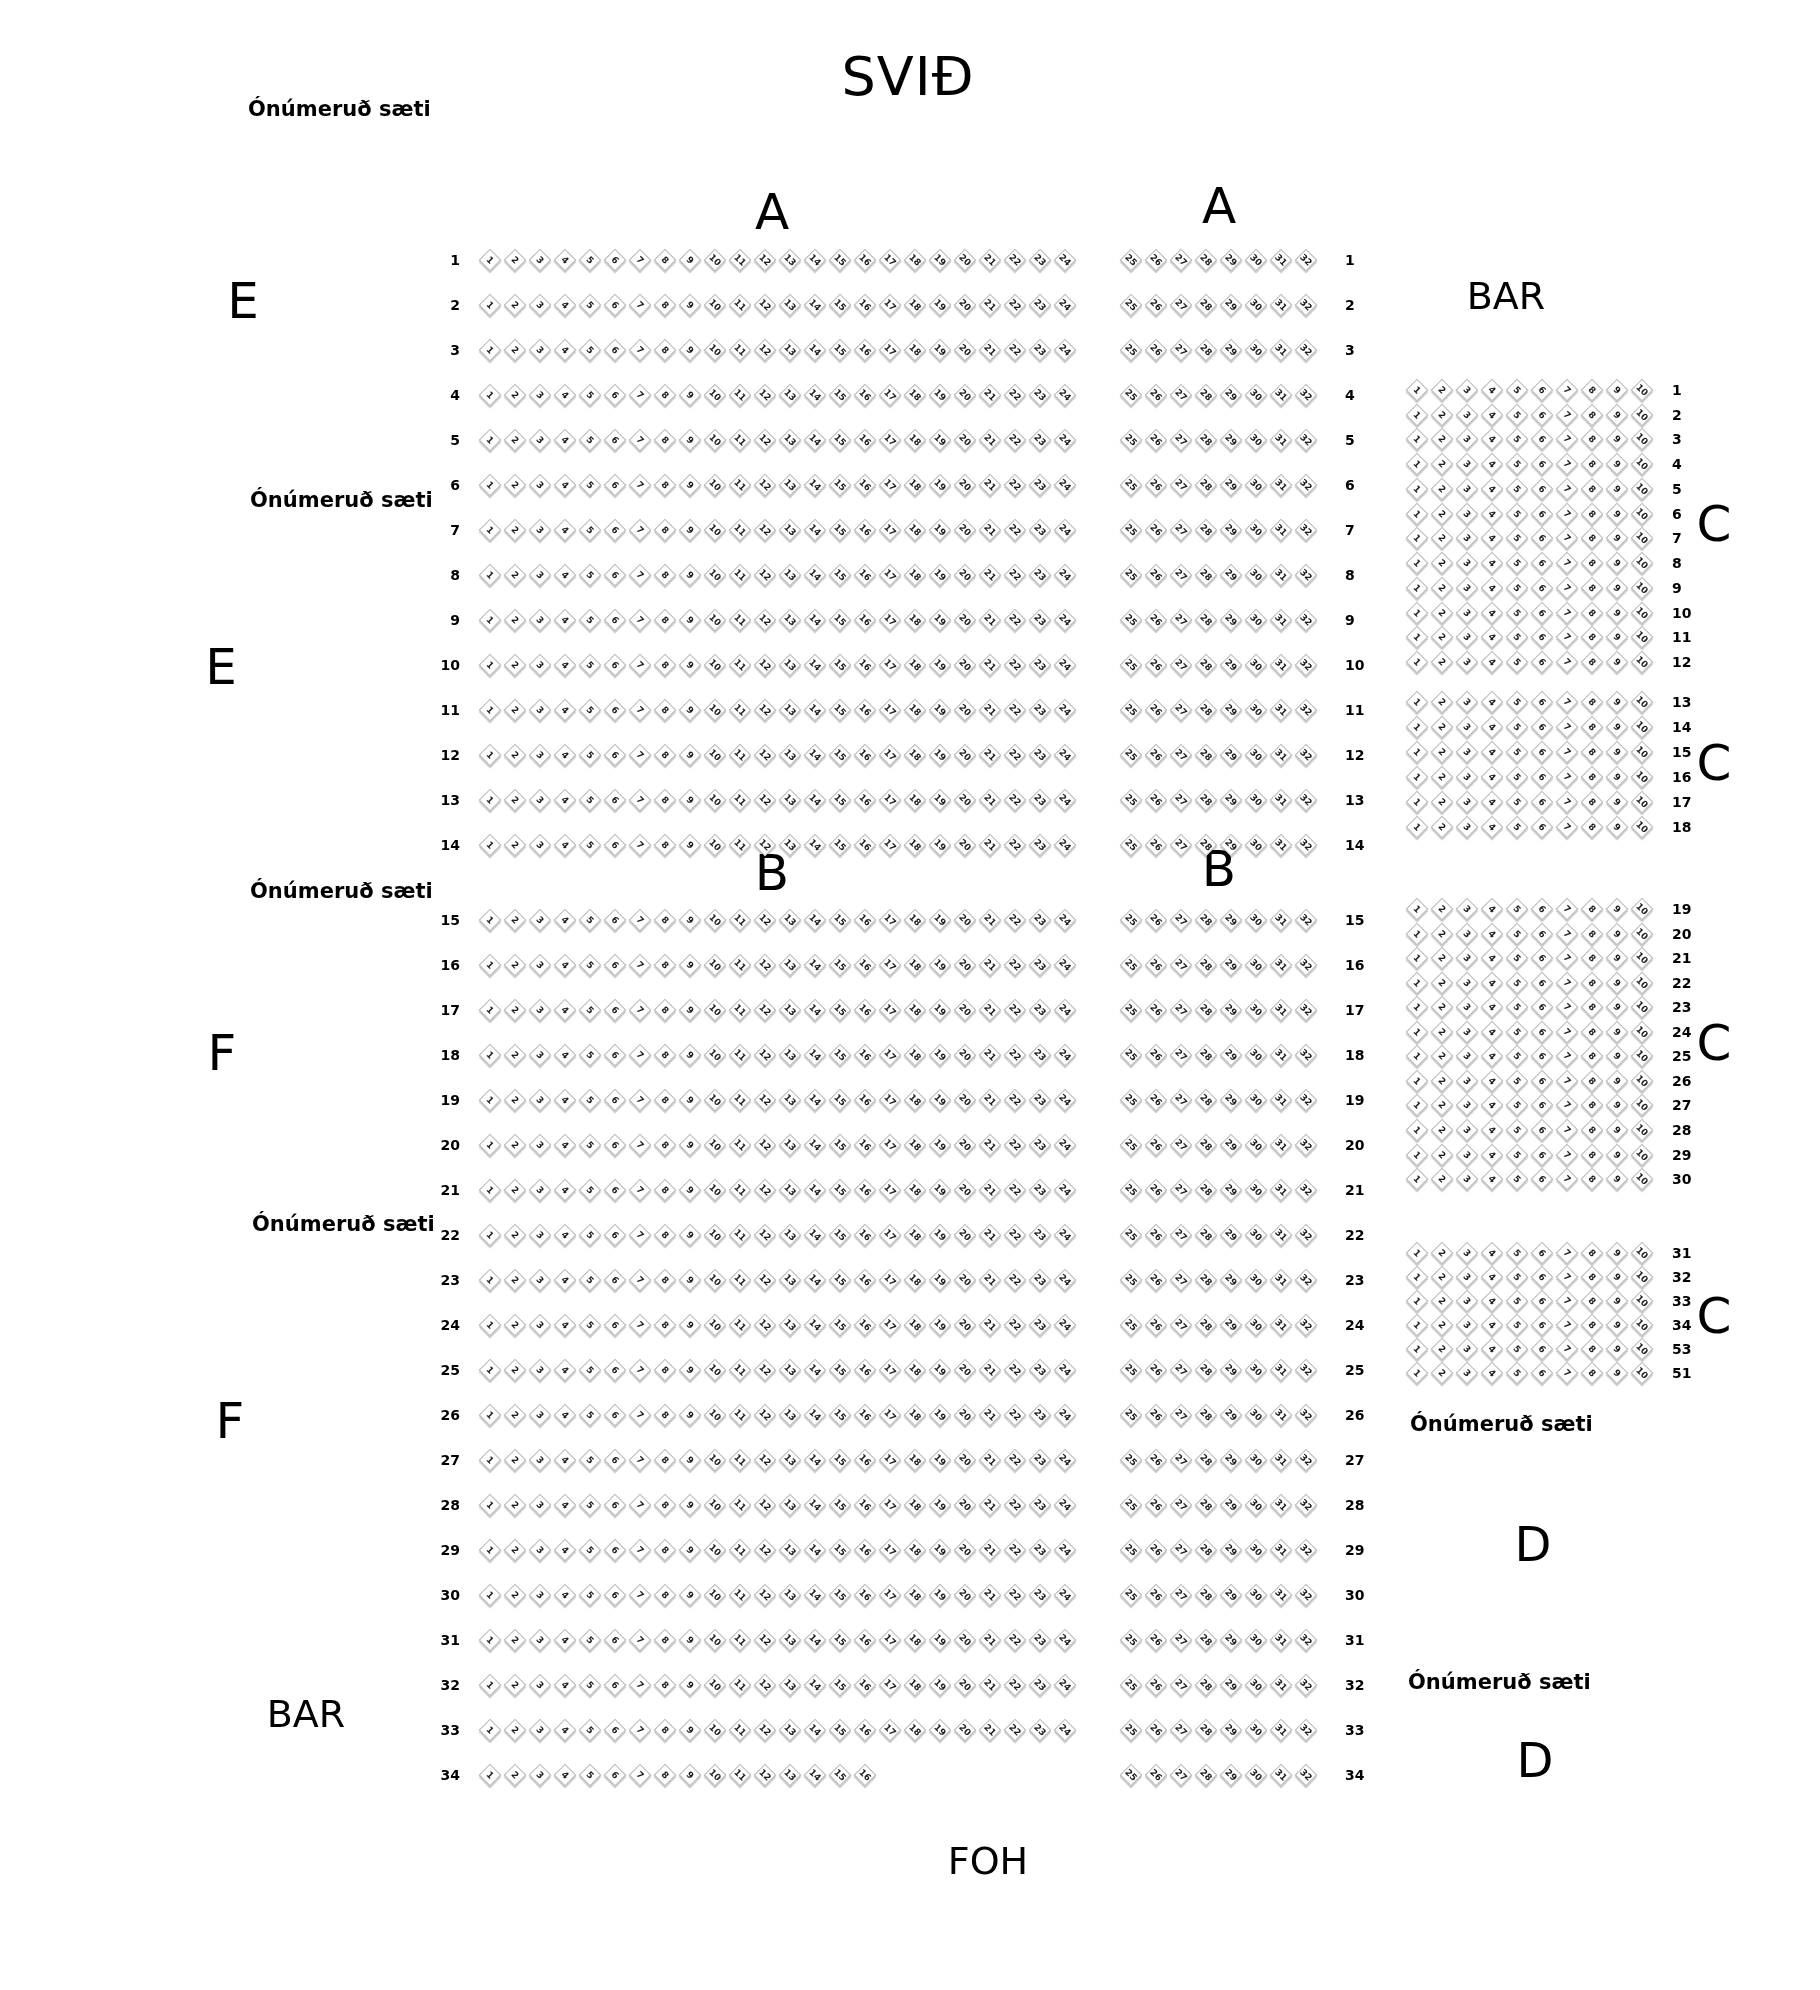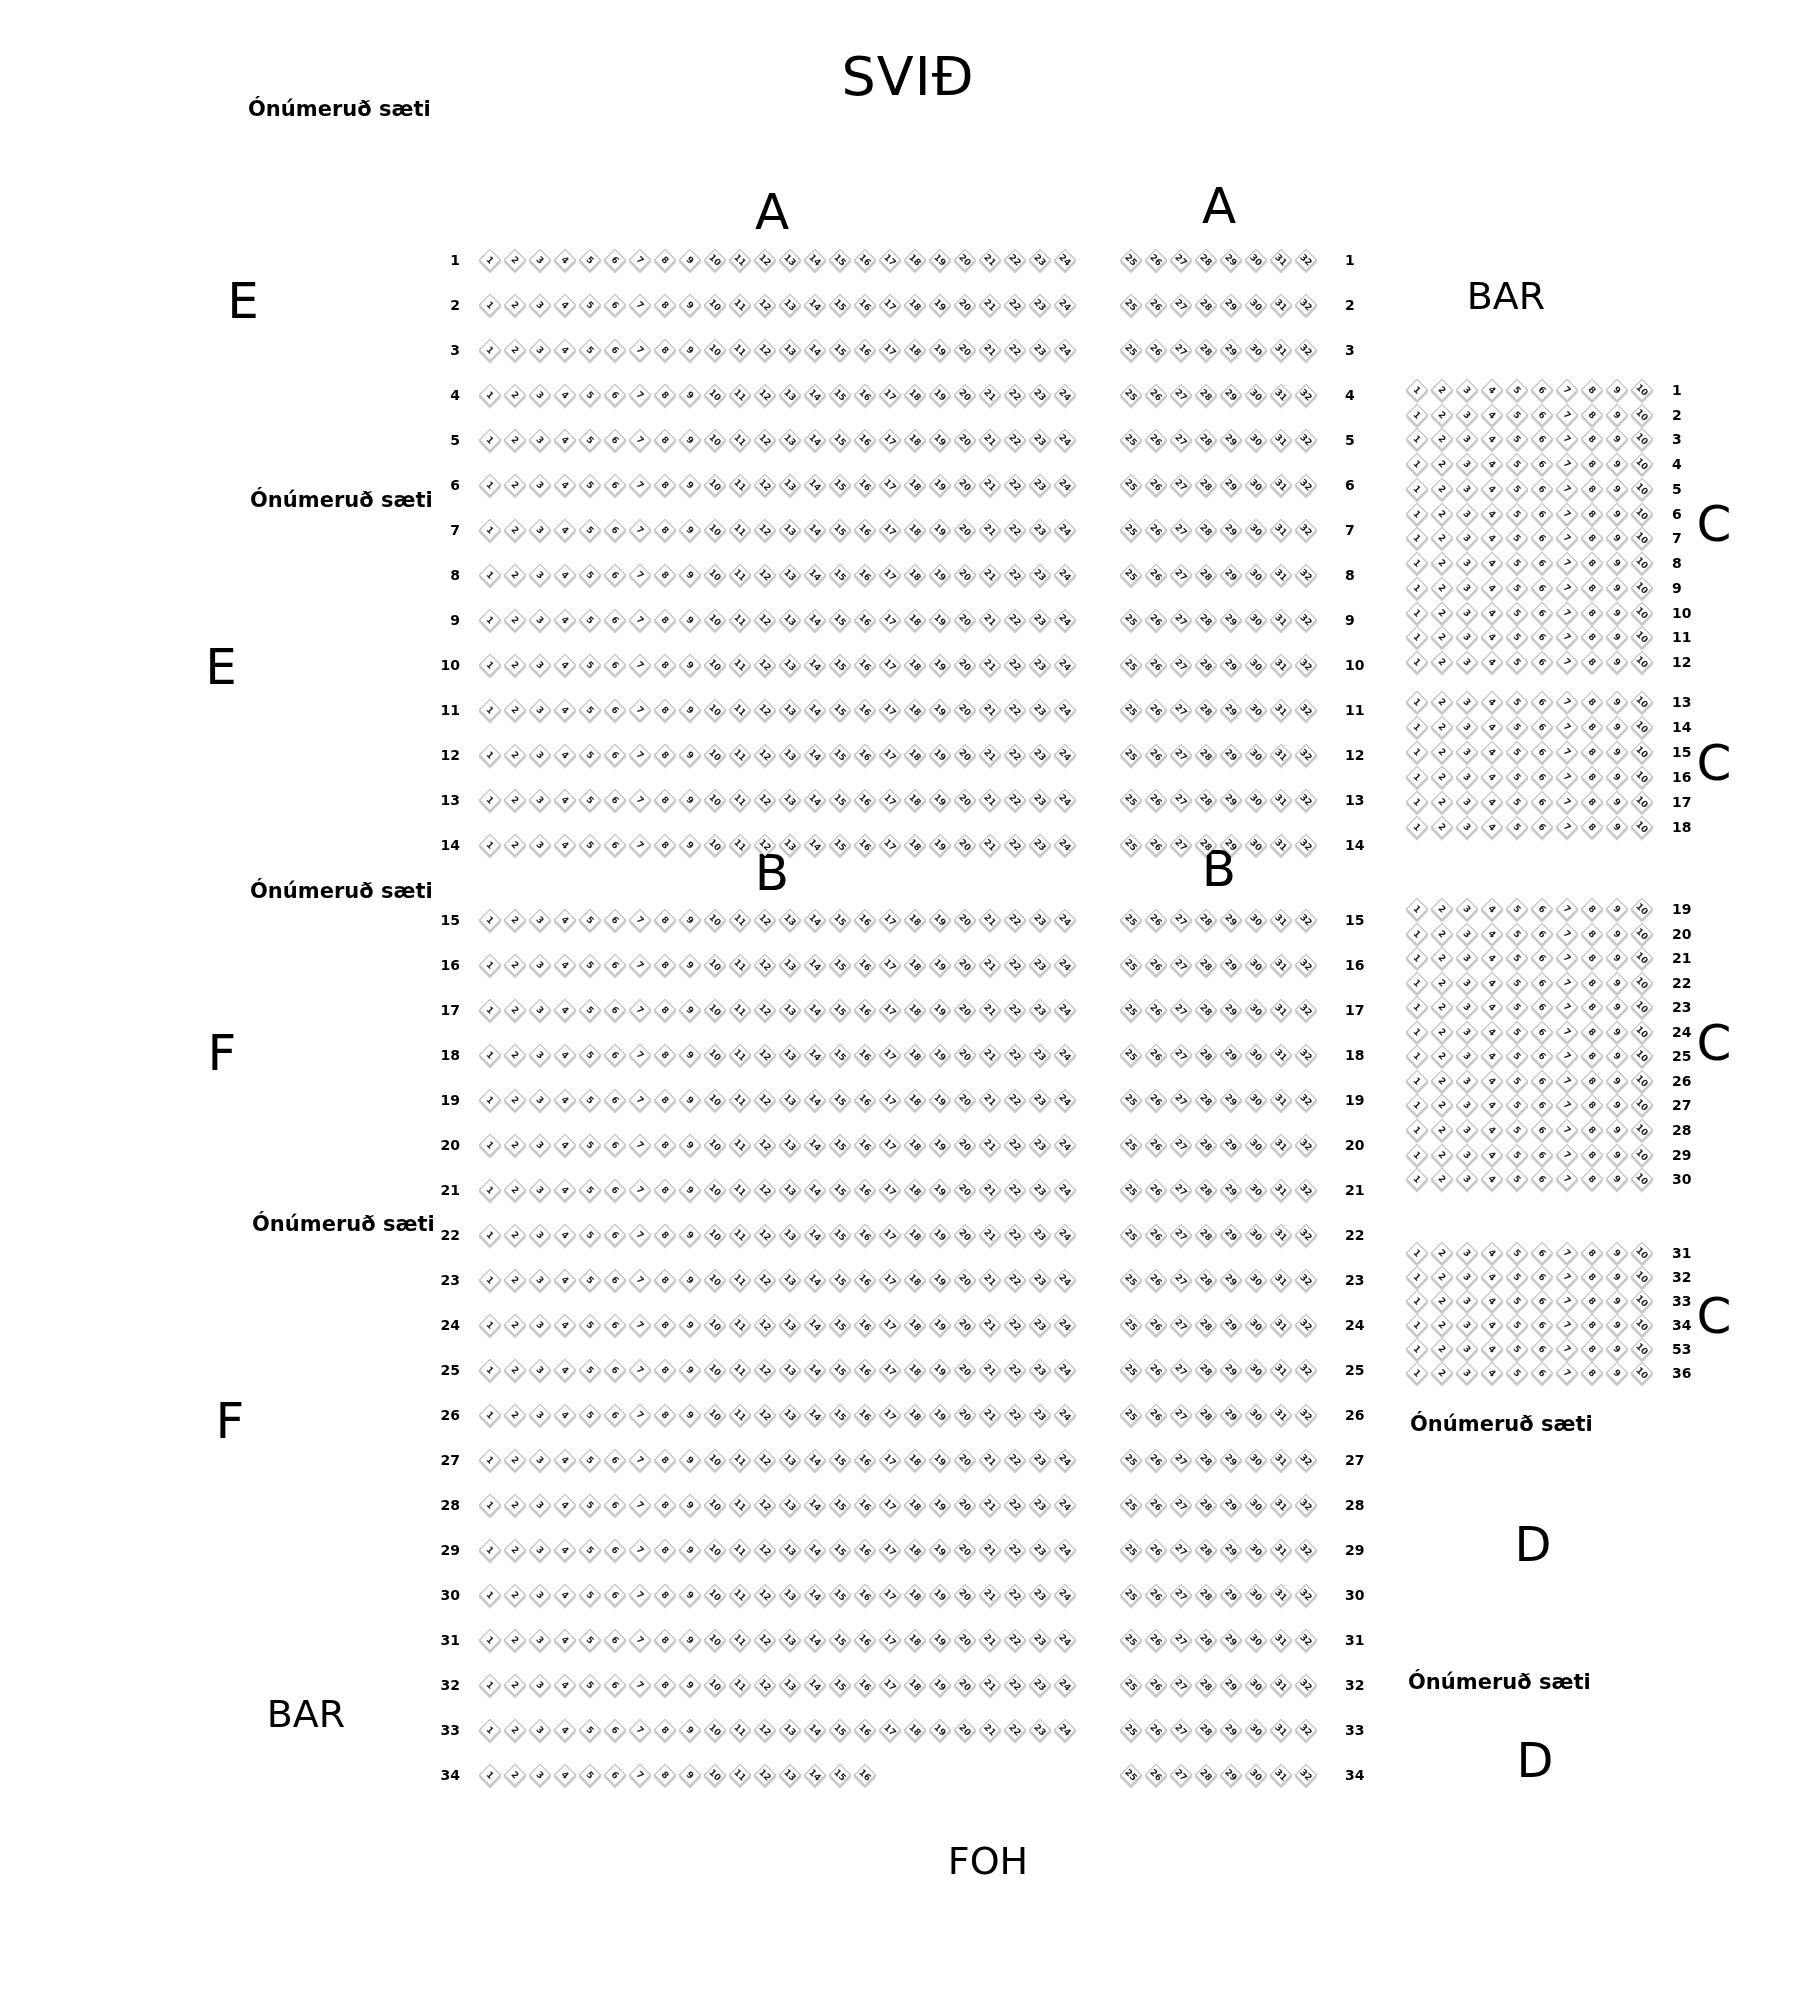--- a/index.html
+++ b/index.html
@@ -1635,21 +1635,21 @@
       <div class="seat" style="left: 1409px; top: 1341px;">1</div>
       <div class="seat" style="left: 1434px; top: 1341px;">2</div>
       <div class="seat" style="left: 1459px; top: 1341px;">3</div>
       <div class="seat" style="left: 1484px; top: 1341px;">4</div>
       <div class="seat" style="left: 1509px; top: 1341px;">5</div>
       <div class="seat" style="left: 1534px; top: 1341px;">6</div>
       <div class="seat" style="left: 1559px; top: 1341px;">7</div>
       <div class="seat" style="left: 1584px; top: 1341px;">8</div>
       <div class="seat" style="left: 1609px; top: 1341px;">9</div>
       <div class="seat" style="left: 1634px; top: 1341px;">10</div>
-      <div class="rownum la" style="left: 1672px; top: 1364px;">36</div>
+      <div class="rownum la" style="left: 1672px; top: 1364px;">51</div>
       <div class="seat" style="left: 1409px; top: 1365px;">1</div>
       <div class="seat" style="left: 1434px; top: 1365px;">2</div>
       <div class="seat" style="left: 1459px; top: 1365px;">3</div>
       <div class="seat" style="left: 1484px; top: 1365px;">4</div>
       <div class="seat" style="left: 1509px; top: 1365px;">5</div>
       <div class="seat" style="left: 1534px; top: 1365px;">6</div>
       <div class="seat" style="left: 1559px; top: 1365px;">7</div>
       <div class="seat" style="left: 1584px; top: 1365px;">8</div>
       <div class="seat" style="left: 1609px; top: 1365px;">9</div>
       <div class="seat" style="left: 1634px; top: 1365px;">10</div>

